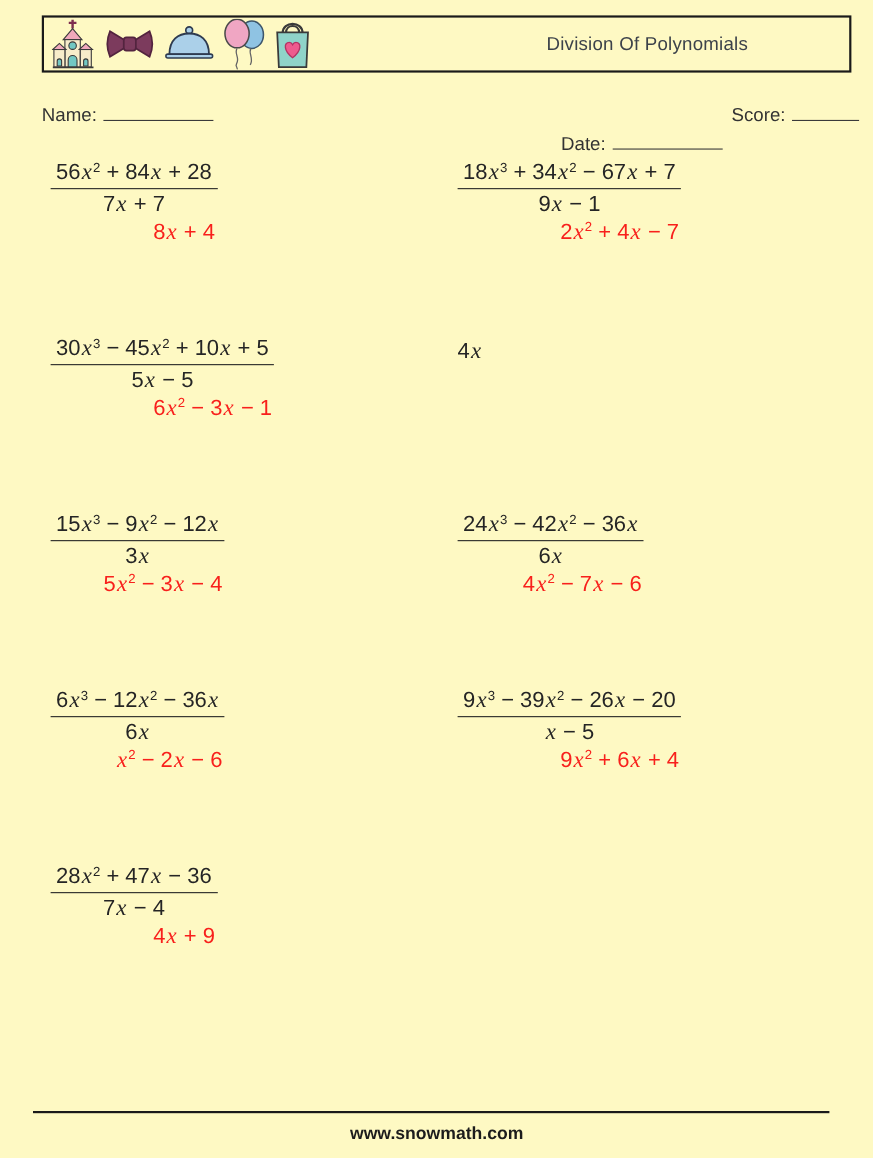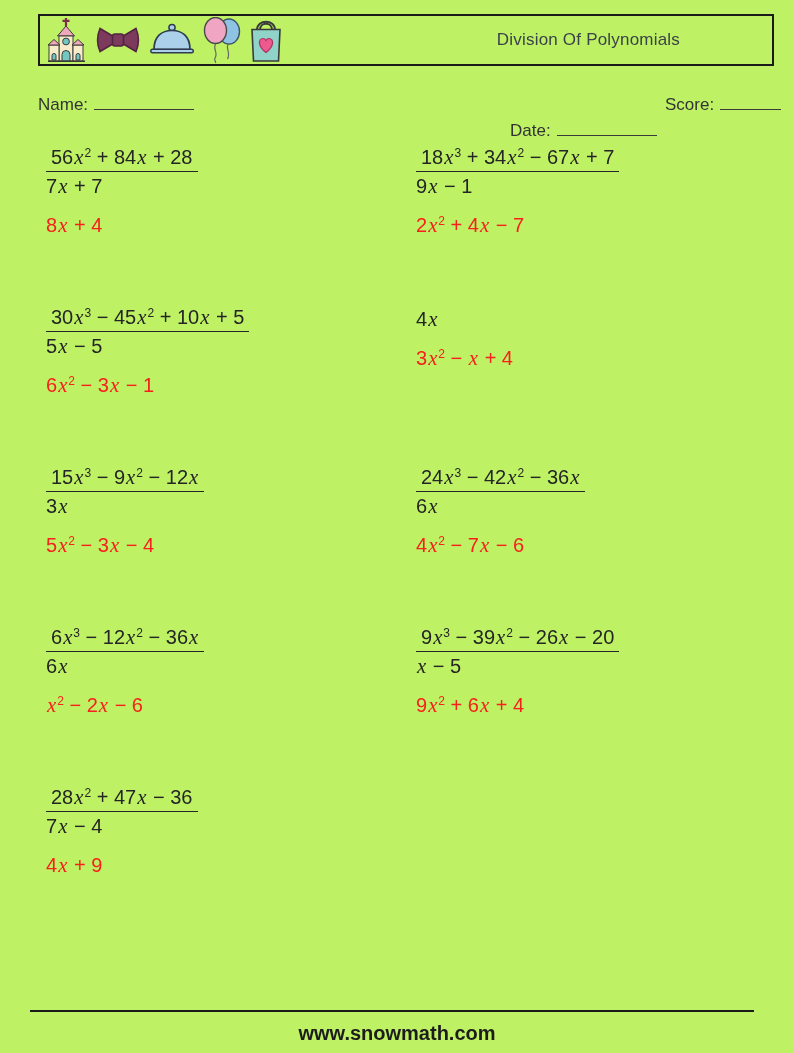--- a/index.html
+++ b/index.html
@@ -1,17 +1,17 @@
 <!DOCTYPE html>
 <html style="--answer-red: #f8201c;"><head>
 <meta charset="utf-8">
 <style>
   html,body{margin:0;padding:0;background:#fff;}
   .page{
-    position:relative;width:794px;height:1053px;background:#bef264;overflow:hidden;
+    position:relative;width:794px;height:1053px;background:#fef9c3;overflow:hidden;
     font-family:"Liberation Sans",sans-serif;color:#2a2a2a;
   }
   
   .header-box{
     position:absolute;left:38px;top:14px;width:736px;height:52px;
     border:2px solid #1a1a1a;box-sizing:border-box;
     display:flex;align-items:center;
   }
   .header-icons{display:flex;align-items:center;gap:7px;padding-left:7px;}
   .header-icons span{display:inline-flex;align-items:center;}
@@ -27,31 +27,31 @@
   .field-name{left:38px;text-align:center;} .field-name .blank{width:100px;}
   .field-date{left:510px;margin-top:26px;} .field-date .blank{width:100px;}
   .field-score{left:665px;} .field-score .blank{width:61px;}
   
   .problems-grid{
     position:absolute;top:145px;left:46px;width:732px;
     display:grid;grid-template-columns:370px 1fr;grid-auto-rows:160px;
   }
   .cell{overflow:visible;}
   .problem{display:inline-block;}
-  .frac{display:block;}
+  .frac{display:block;text-align:center;}
   .math{font-size:20px;color:#252525;line-height:24px;}
   .num{display:inline-block;padding:0 5px 2px 5px;border-bottom:1.7px solid #252525;}
   .den{padding-top:2px;}
-  .ans{text-align:left;margin-top:15px;padding-right:2px;color:var(--answer-red,#f8201c);}
+  .ans{text-align:right;margin-top:1px;padding-right:2px;color:var(--answer-red,#f8201c);}
   .math i.v{font-family:"Liberation Serif",serif;font-style:italic;font-size:1.04em;padding:0 1px;}
   .math sup{font-size:0.60em;line-height:0;vertical-align:0.55em;letter-spacing:0;}
   
   .footer-line{position:absolute;left:30px;top:1010px;width:724px;border-top:2px solid #1a1a1a;}
   .footer-text{position:absolute;left:0;top:1022px;width:100%;text-align:center;
-    font-size:20px;font-weight:bold;color:#1c1c1c;}
+    font-size:16px;font-weight:bold;color:#1c1c1c;}
 </style>
 </head>
 <body>
 
 <div class="page">
 
   <div class="header-box">
     <div class="header-icons">
       <span>
         <svg width="40" height="47" viewBox="0 0 40 47">
@@ -144,21 +144,20 @@
         </div>
         <div class="ans math">6<i class="v">x</i><sup>2</sup> − 3<i class="v">x</i> − 1</div>
       </div>
     </div>
 
     <div class="cell">
       <div class="problem">
         <div class="frac">
           <div class="den math">4<i class="v">x</i></div>
         </div>
-        <div class="ans math">3<i class="v">x</i><sup>2</sup> − <i class="v">x</i> + 4</div>
       </div>
     </div>
 
     <div class="cell">
       <div class="problem">
         <div class="frac">
           <div class="num math">15<i class="v">x</i><sup>3</sup> − 9<i class="v">x</i><sup>2</sup> − 12<i class="v">x</i></div>
           <div class="den math">3<i class="v">x</i></div>
         </div>
         <div class="ans math">5<i class="v">x</i><sup>2</sup> − 3<i class="v">x</i> − 4</div>

